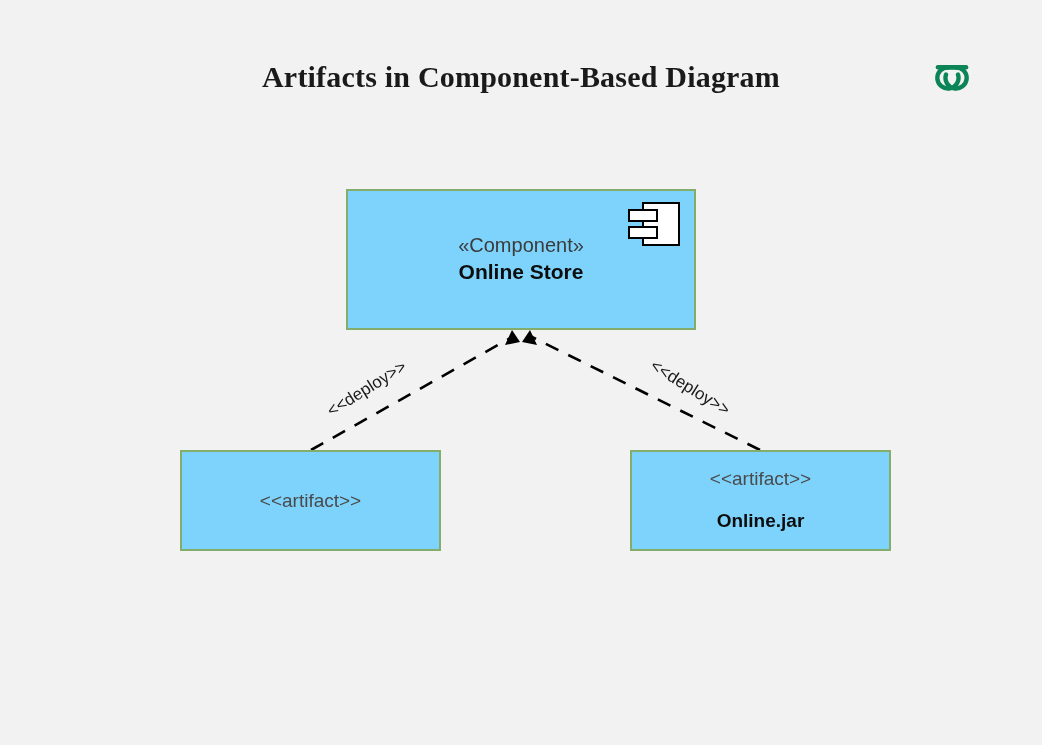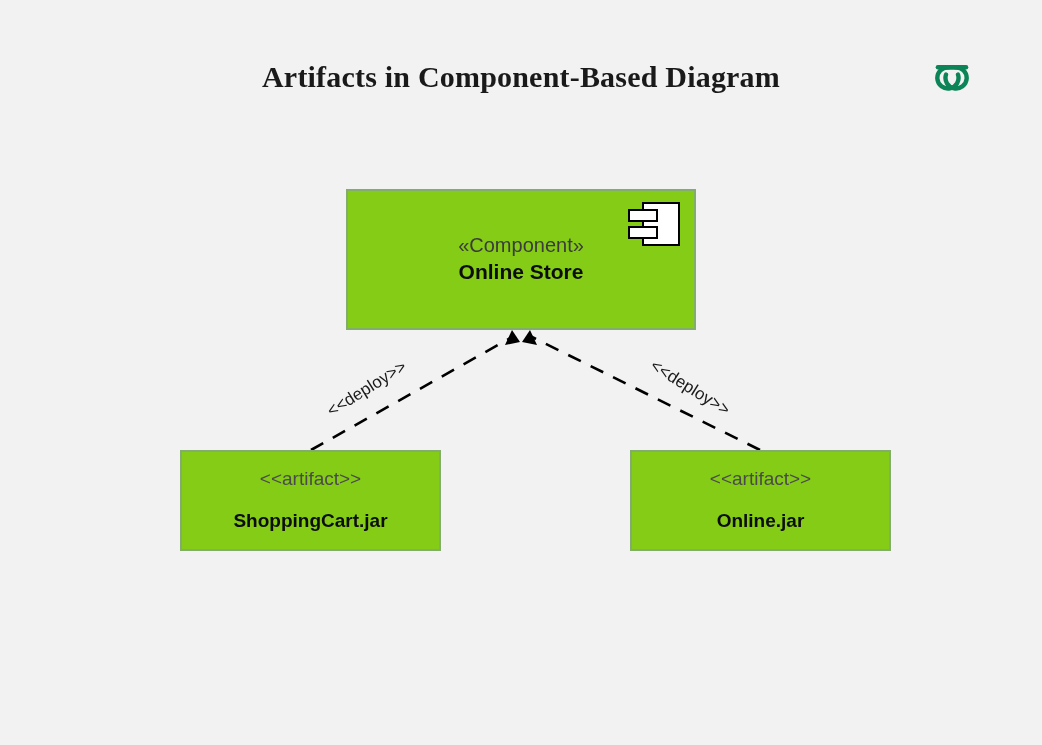--- a/index.html
+++ b/index.html
@@ -55,21 +55,21 @@
     top: 0;
     width: 1042px;
     height: 745px;
     pointer-events: none;
   }
 
   
   .node {
     position: absolute;
     box-sizing: border-box;
-    background: #84cc16;
+    background: #7dd3fc;
     border: 2px solid #82ad6a;
     display: flex;
     flex-direction: column;
     align-items: center;
     justify-content: center;
   }
 
   .node-component {
     left: 346px;
     top: 189px;
@@ -191,21 +191,20 @@
         <rect x="2" y="9" width="28" height="11" fill="#ffffff" stroke="#000000" stroke-width="2"></rect>
         <rect x="2" y="26" width="28" height="11" fill="#ffffff" stroke="#000000" stroke-width="2"></rect>
       </svg>
     </div>
     <div class="stereotype">«Component»</div>
     <div class="node-name">Online Store</div>
   </div>
 
   <div class="node node-artifact-left">
     <div class="stereotype-small">&lt;&lt;artifact&gt;&gt;</div>
-    <div class="node-name">ShoppingCart.jar</div>
   </div>
 
   <div class="node node-artifact-right">
     <div class="stereotype-small">&lt;&lt;artifact&gt;&gt;</div>
     <div class="node-name">Online.jar</div>
   </div>
 
 </div>
 
 </body></html>

